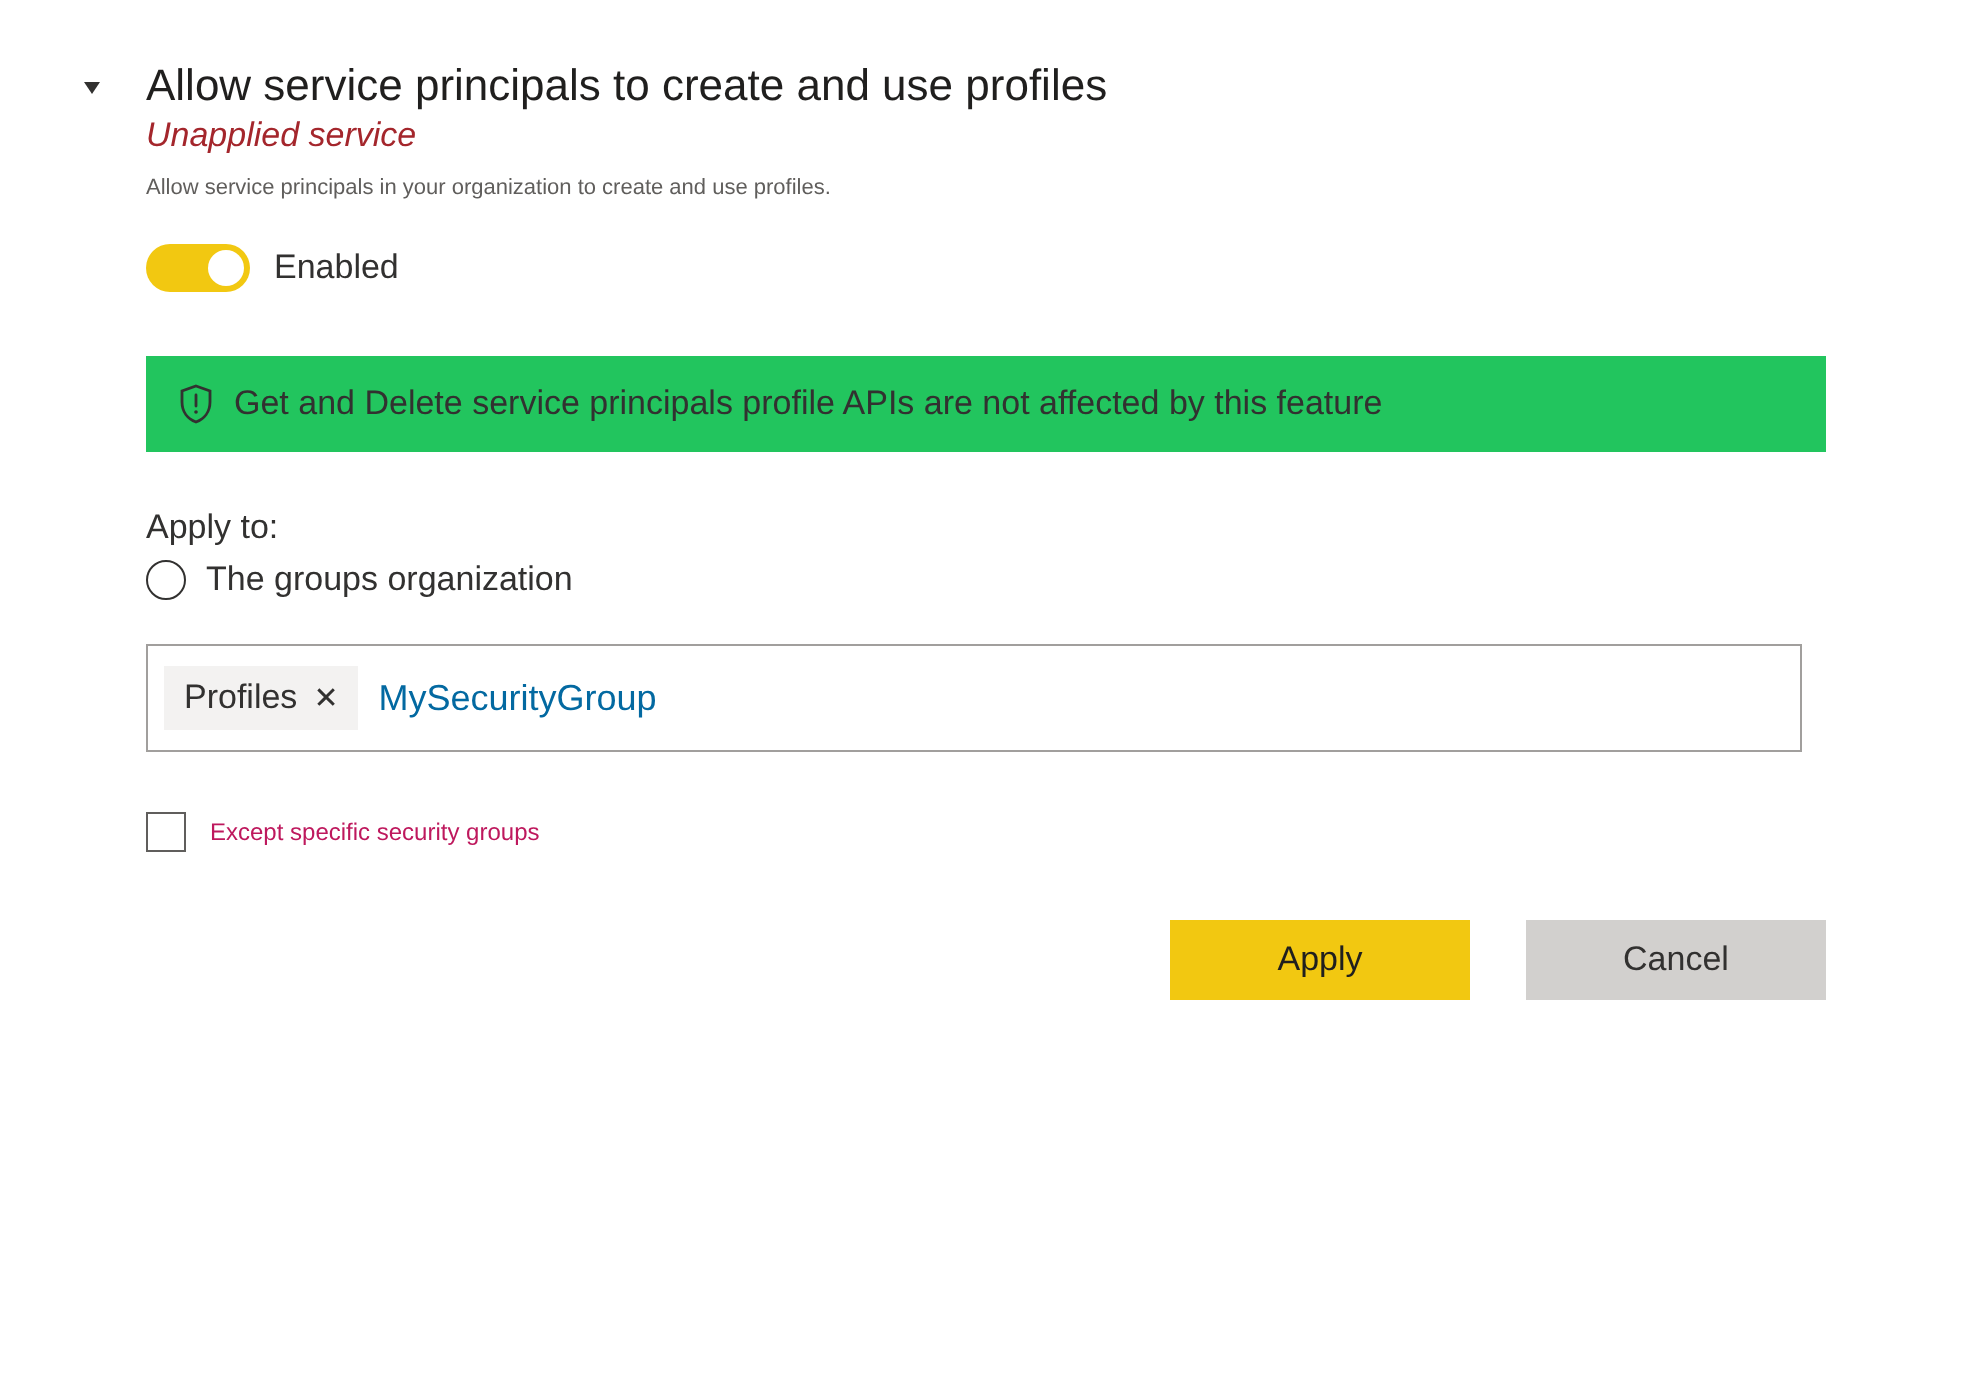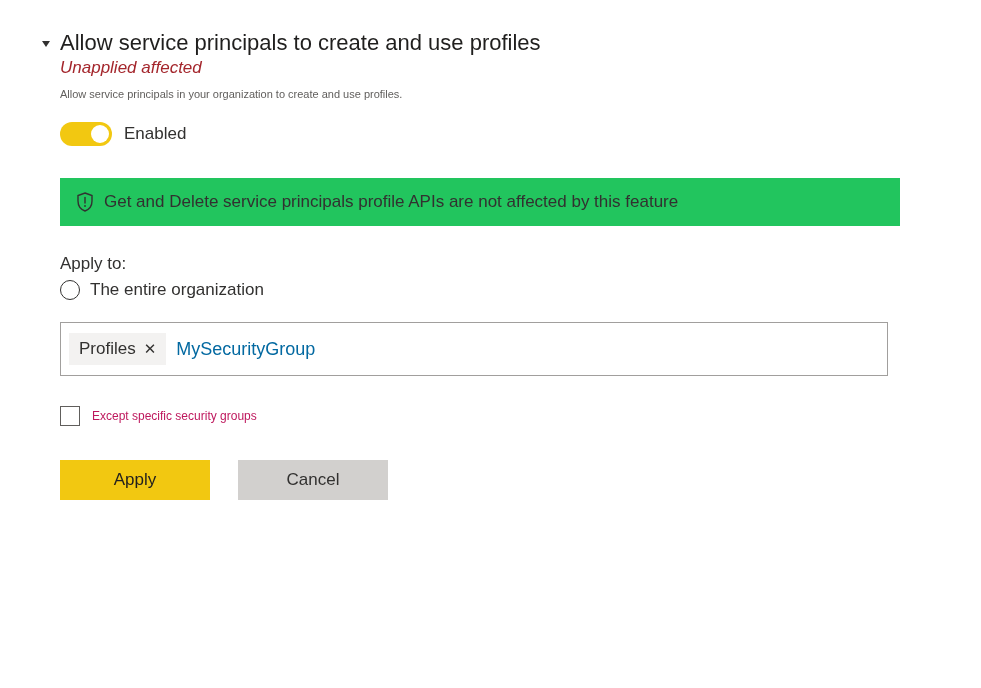--- a/index.html
+++ b/index.html
@@ -11,21 +11,21 @@
       font-family: "Segoe UI", -apple-system, BlinkMacSystemFont, sans-serif;
       font-size: 17px;
       color: #323130;
       background: #ffffff;
       width: 981px;
       height: 688px;
       padding: 30px 40px;
     }
     .setting-container {
       display: flex;
-      gap: 8px;
+      gap: 21px;
     }
     .caret {
       flex-shrink: 0;
       margin-top: 6px;
       cursor: pointer;
     }
     .caret svg {
       width: 12px;
       height: 12px;
     }
@@ -174,20 +174,21 @@
       flex-shrink: 0;
     }
     .checkbox-label {
       font-size: 12px;
       color: #be185d;
     }
     .button-row {
       margin-top: 34px;
       display: flex;
       gap: 28px;
+      justify-content: flex-end;
     }
     .btn {
       width: 150px;
       height: 40px;
       display: flex;
       align-items: center;
       justify-content: center;
       font-size: 17px;
       cursor: pointer;
       border: none;
@@ -206,21 +207,21 @@
 <body>
 
 <div class="setting-container">
   <div class="caret">
     <svg viewBox="0 0 12 12">
         <polygon points="2,2 10,2 6,8" fill="#323130"></polygon>
       </svg>
   </div>
   <div class="content">
     <div class="title">Allow service principals to create and use profiles</div>
-    <div class="unapplied">Unapplied affected</div>
+    <div class="unapplied">Unapplied service</div>
     <div class="description">Allow service principals in your organization to create and use profiles.</div>
 
     <div class="toggle-row">
       <div class="toggle">
         <div class="toggle-knob"></div>
       </div>
       <div class="toggle-label">Enabled</div>
     </div>
 
     <div class="alert">
@@ -231,21 +232,21 @@
           <circle cx="9" cy="14" r="0.9" fill="#323130" stroke="none"></circle>
         </svg>
       </span>
       <span>Get and Delete service principals profile APIs are not affected by this feature</span>
     </div>
 
     <div class="apply-to">Apply to:</div>
 
     <div class="radio-row">
       <div class="radio"></div>
-      <div class="radio-label">The entire organization</div>
+      <div class="radio-label">The groups organization</div>
     </div>
 
 
     <div class="tag-input">
       <div class="tag">
         <span>Profiles</span>
         <span class="tag-close">✕</span>
       </div>
       <input class="tag-input-field" type="text" value="MySecurityGroup" style="">
     </div>

